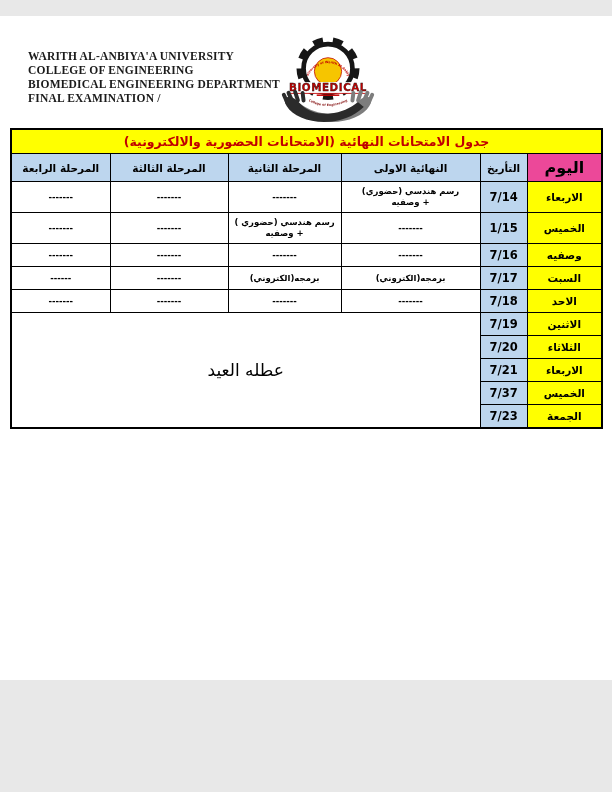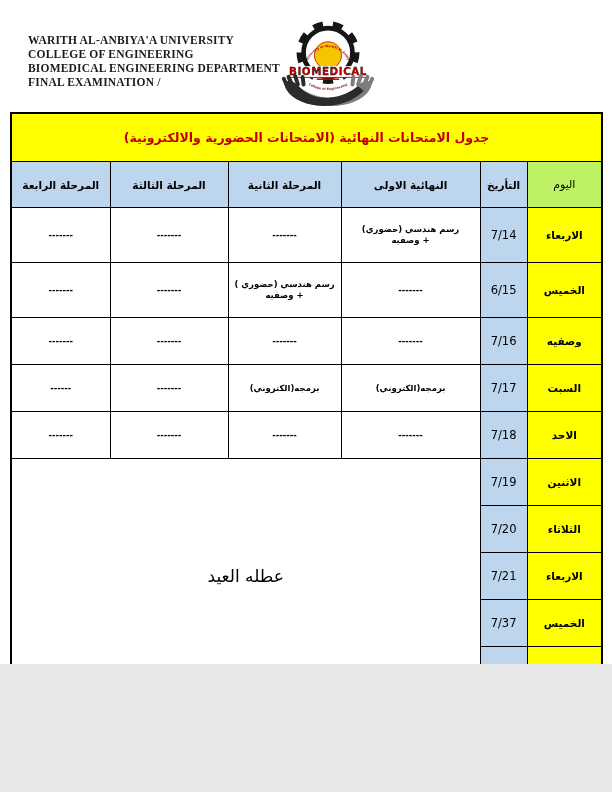--- a/index.html
+++ b/index.html
@@ -1,49 +1,49 @@
 <!DOCTYPE html>
 <html><head>
 <meta charset="utf-8">
 <style>
   html,body { margin:0; padding:0; background:#e8e8e8; }
   .page {
-    position:relative; width:612px; height:664px; margin:0 auto;
+    position:relative; width:612px; height:664px; margin:16px auto;
     background:#ffffff; overflow:hidden;
     font-family:"DejaVu Sans", sans-serif;
   }
   
   .univ-header {
     position:absolute; left:28px; top:33px;
     font-family:"Liberation Serif", serif;
     font-weight:bold; font-size:11.5px; line-height:14px;
     color:#1b1b1b; letter-spacing:0.2px; white-space:pre-line;
   }
   .logo { position:absolute; left:280px; top:13px; width:96px; height:94px; }
   
   .exam-table {
     position:absolute; left:10px; top:112px; width:592px;
     border-collapse:collapse; table-layout:fixed;
     direction:rtl; border:2px solid #000;
     font-family:"DejaVu Sans", sans-serif; color:#000;
   }
-  .exam-table td { border:1px solid #000; padding:16px 2px; text-align:center; vertical-align:middle; overflow:hidden; }
+  .exam-table td { border:1px solid #000; padding:4px 2px; text-align:center; vertical-align:middle; overflow:hidden; }
   .row-title    { height:23px; }
   .row-head     { height:21px; }
   .row-r1       { height:25px; }
   .row-r2       { height:26px; }
   .row-r3       { height:20px; }
   .row-r4       { height:22px; }
   .row-r5       { height:19px; }
   .row-hol      { height:17px; }
   .title-cell   { background:#FFFF00; color:#C00000; font-weight:bold; font-size:12.5px; }
   .head-cell    { background:#BDD6EE; font-weight:bold; font-size:10.5px; }
-  .head-day     { background:#bef264; font-weight:normal; font-size:11px; }
+  .head-day     { background:#ec4899; font-weight:bold; font-size:16px; }
   .day-cell     { background:#FFFF00; font-weight:bold; font-size:10.5px; }
-  .date-cell    { background:#BDD6EE; font-weight:normal; font-size:11.5px; direction:ltr; }
+  .date-cell    { background:#BDD6EE; font-weight:bold; font-size:11.5px; direction:ltr; }
   .stage-cell   { background:#ffffff; font-weight:bold; font-size:8.5px; line-height:11px; white-space:pre-line; }
   .holiday-cell { background:#ffffff; font-weight:normal; font-size:17px; }
 </style>
 </head>
 <body>
 
 <div class="page">
 
   <div class="univ-header">WARITH AL-ANBIYA'A UNIVERSITY
 COLLEGE OF ENGINEERING
@@ -119,21 +119,21 @@
         <td class="day-cell">الاربعاء</td>
         <td class="date-cell">7/14</td>
         <td class="stage-cell">رسم هندسي (حضوري)
 + وصفيه</td>
         <td class="stage-cell">-------</td>
         <td class="stage-cell">-------</td>
         <td class="stage-cell">-------</td>
       </tr>
       <tr class="row-r2">
         <td class="day-cell">الخميس</td>
-        <td class="date-cell">6/15</td>
+        <td class="date-cell">1/15</td>
         <td class="stage-cell">-------</td>
         <td class="stage-cell">رسم هندسي (حضوري )
 + وصفيه</td>
         <td class="stage-cell">-------</td>
         <td class="stage-cell">-------</td>
       </tr>
       <tr class="row-r3">
         <td class="day-cell">وصفيه</td>
         <td class="date-cell">7/16</td>
         <td class="stage-cell">-------</td>

